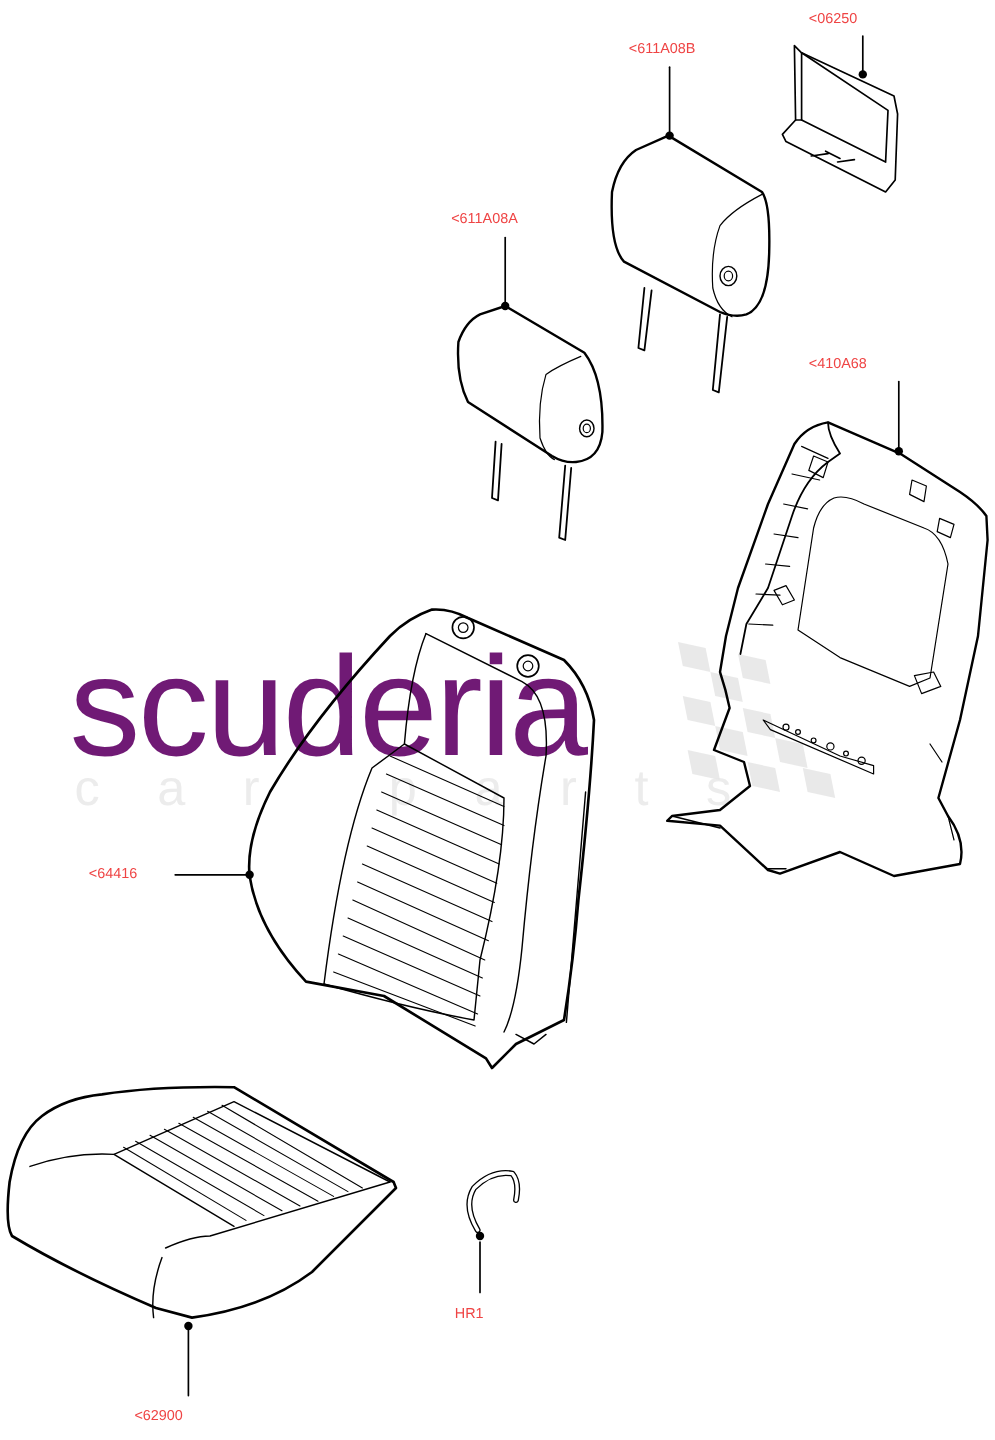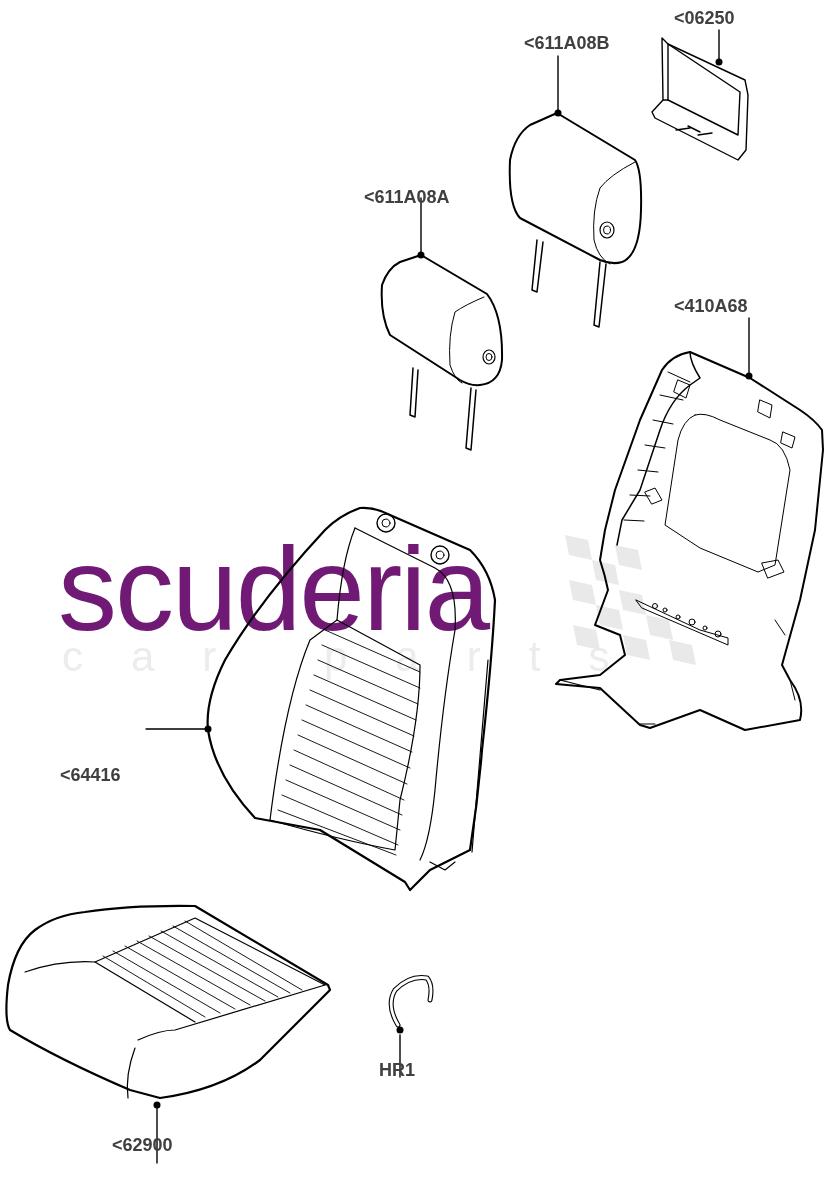--- a/index.html
+++ b/index.html
@@ -1,21 +1,21 @@
 <!DOCTYPE html>
 <html><head>
 <meta charset="utf-8">
 <style>
   html, body { margin: 0; padding: 0; background: #ffffff; }
   body { width: 829px; height: 1200px; position: relative; overflow: hidden; font-family: "Liberation Sans", sans-serif; }
   .stage { position: absolute; left: 0; top: 0; width: 829px; height: 1200px; }
   svg.drawing { position: absolute; left: 0; top: 0; }
   .wm-main { position: absolute; left: 58px; top: 530px; font-family: "Liberation Sans", sans-serif; font-weight: normal; font-size: 118px; letter-spacing: -2px; color: #701a75; line-height: 1; }
   .wm-sub { position: absolute; left: 62px; top: 636px; font-family: "Liberation Sans", sans-serif; font-size: 42px; color: #ececec; letter-spacing: 48px; line-height: 1; }
-  .callout { position: absolute; font-family: "Liberation Sans", sans-serif; font-size: 18px; color: #404040; line-height: 1; white-space: nowrap; cursor: pointer; font-weight: bold; }
+  .callout { position: absolute; font-family: "Liberation Sans", sans-serif; font-size: 12px; color: #ef4444; line-height: 1; white-space: nowrap; cursor: pointer; }
 </style>
 </head>
 <body>
 
 <div class="stage">
 
   <div class="wm-main">scuderia</div>
   <div class="wm-sub">car parts</div>
 
   <svg class="drawing" width="829" height="1200" viewBox="0 0 829 1200">
@@ -148,18 +148,18 @@
       <circle cx="421" cy="255" r="3.5"></circle>
       <circle cx="749" cy="376" r="3.5"></circle>
       <circle cx="208" cy="729" r="3.5"></circle>
       <circle cx="400" cy="1030" r="3.5"></circle>
       <circle cx="157" cy="1105" r="3.5"></circle>
     </g>
   </svg>
 
   <div class="callout" style="left:674px;top:9px;">&lt;06250</div>
   <div class="callout" style="left:524px;top:34px;">&lt;611A08B</div>
-  <div class="callout" style="left:364px;top:176px;margin-top:12px;">&lt;611A08A</div>
+  <div class="callout" style="left:376px;top:176px;">&lt;611A08A</div>
   <div class="callout" style="left:674px;top:297px;">&lt;410A68</div>
-  <div class="callout" style="left:60px;top:722px;margin-top:44px;">&lt;64416</div>
-  <div class="callout" style="left:379px;top:1061px;">HR1</div>
-  <div class="callout" style="left:112px;top:1136px;">&lt;62900</div>
+  <div class="callout" style="left:74px;top:722px;">&lt;64416</div>
+  <div class="callout" style="left:379px;top:1088px;">HR1</div>
+  <div class="callout" style="left:112px;top:1173px;">&lt;62900</div>
 </div>
 
 </body></html>

